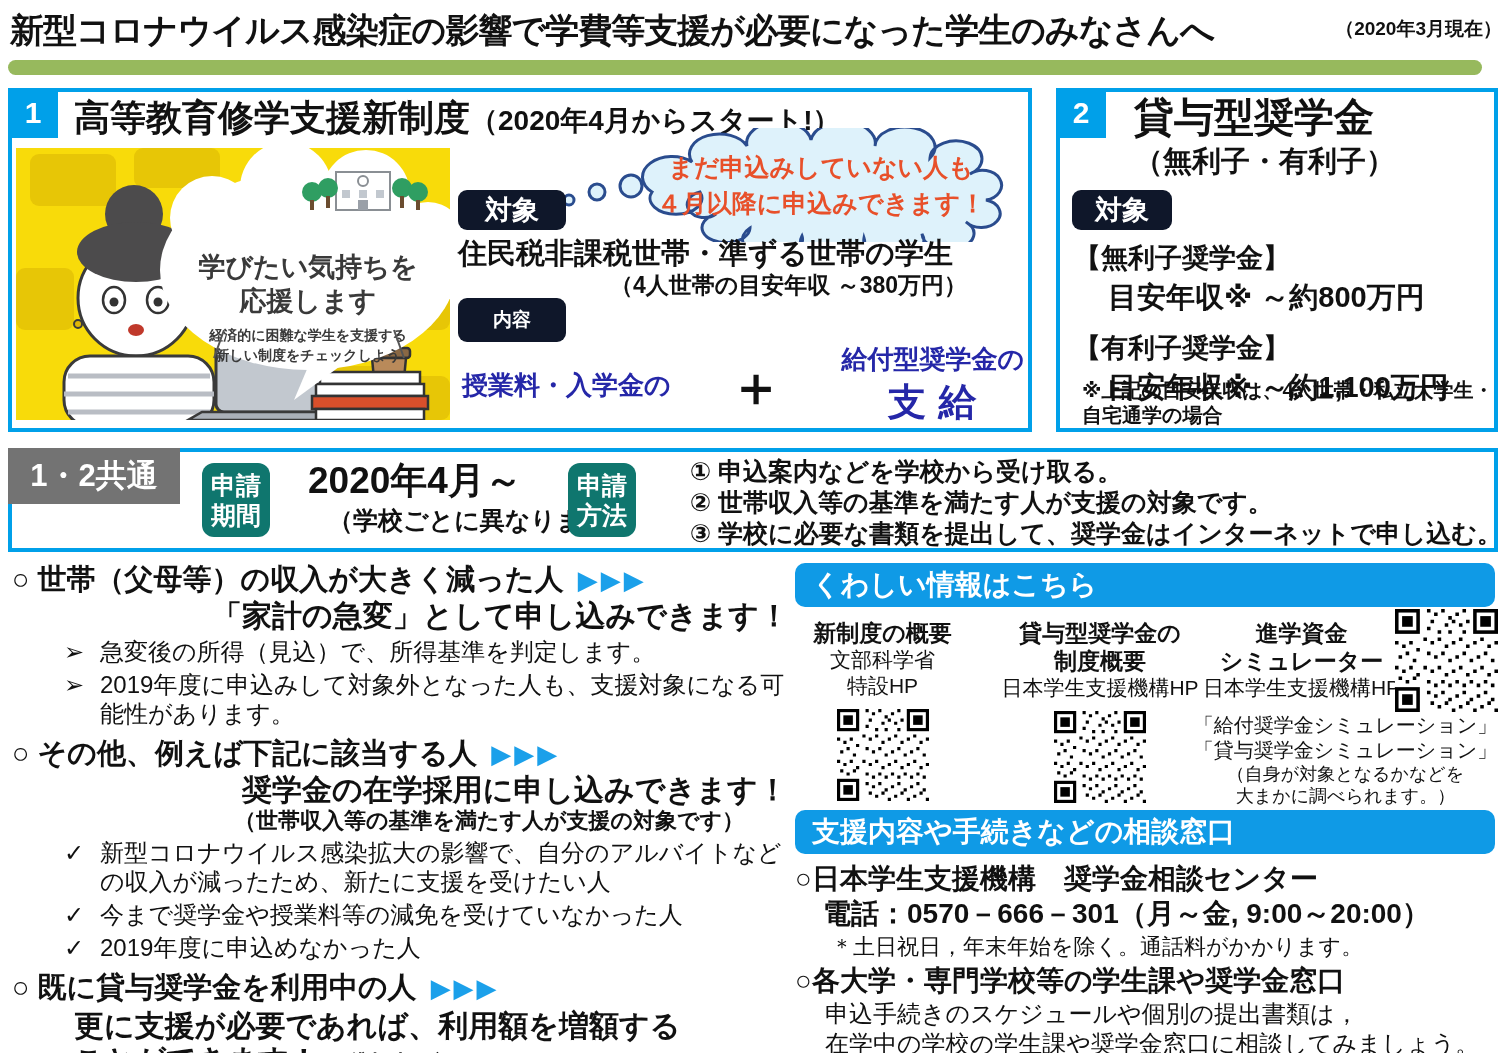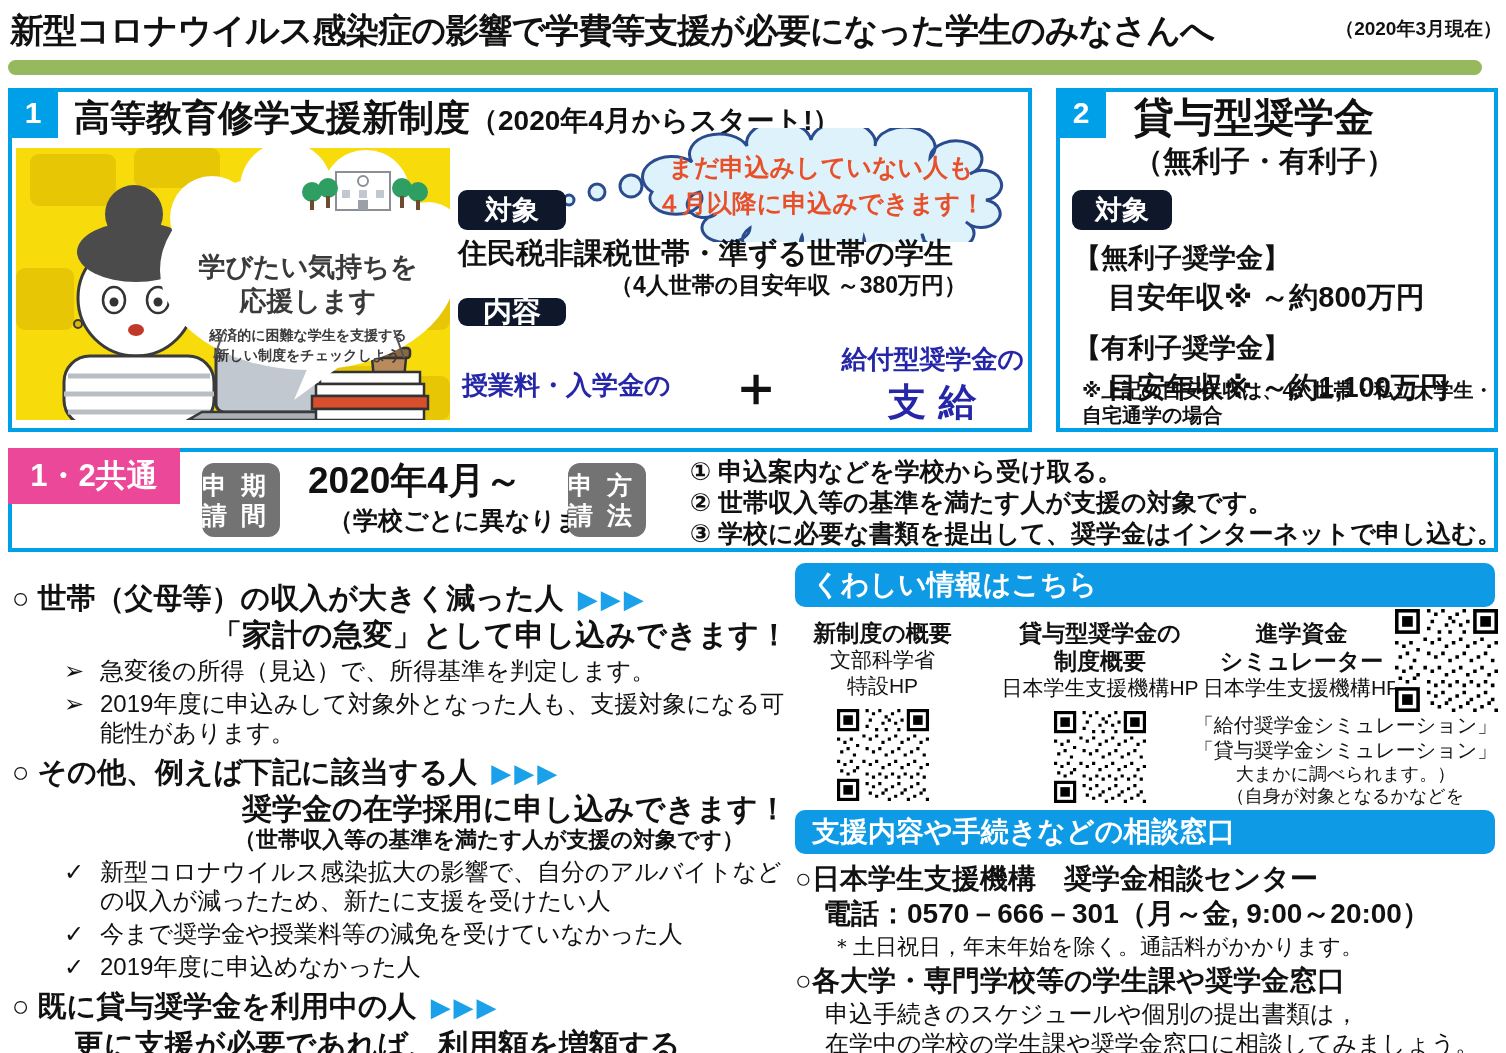--- a/index.html
+++ b/index.html
@@ -18,51 +18,51 @@
   .box3{left:8px;top:448px;width:1490px;height:104px;}
   .num{position:absolute;left:-4px;top:-4px;width:50px;height:50px;background:#00a0e9;color:#fff;
        font-size:30px;font-weight:bold;display:flex;align-items:center;justify-content:center;}
   .b1-title{position:absolute;left:62px;top:2px;font-size:36px;font-weight:900;white-space:nowrap;}
   .b1-title .note{font-size:28px;}
   .illust{position:absolute;left:4px;top:56px;width:434px;height:272px;}
   .callout{position:absolute;left:545px;top:36px;width:470px;height:114px;}
   .badge{position:absolute;background:#0f172a;color:#fff;font-weight:bold;border-radius:9px;
          display:flex;align-items:center;justify-content:center;}
   .b1-target{left:446px;top:98px;width:108px;height:40px;font-size:27px;}
-  .b1-content{left:446px;top:206px;width:108px;height:28px;font-size:29px;}
+  .b1-content{left:446px;top:206px;width:108px;height:44px;font-size:19px;}
   .b1-target-text{position:absolute;left:446px;top:142px;font-size:29px;font-weight:900;white-space:nowrap;}
   .b1-target-note{position:absolute;left:598px;top:178px;font-size:23px;font-weight:bold;white-space:nowrap;}
   .b1-benefits{position:absolute;left:450px;top:250px;width:562px;display:flex;align-items:center;
                justify-content:space-between;text-align:center;color:#2527a8;font-weight:900;}
   .ben-l1{font-size:26px;}
   .ben-l2{font-size:38px;letter-spacing:1px;}
   .plus{font-size:54px;color:#111;margin-top:4px;font-weight:900;}
 
   .b2-title{position:absolute;left:74px;top:-2px;font-size:40px;font-weight:900;white-space:nowrap;}
   .b2-sub{position:absolute;left:74px;top:50px;font-size:29px;font-weight:bold;white-space:nowrap;}
   .b2-target{left:12px;top:98px;width:100px;height:40px;font-size:27px;}
   .b2-list{position:absolute;left:14px;top:148px;}
   .b2-item-label{font-size:27px;font-weight:600;}
   .b2-item-value{font-size:29px;font-weight:900;margin:2px 0 12px 34px;white-space:nowrap;}
   .b2-note{position:absolute;left:22px;top:286px;font-size:20px;font-weight:bold;line-height:25px;}
 
-  .b3-label{position:absolute;left:-4px;top:-4px;width:172px;height:56px;background:#ec4899;color:#fff;
+  .b3-label{position:absolute;left:-4px;top:-4px;width:172px;height:56px;background:#737373;color:#fff;
             font-size:31px;font-weight:bold;display:flex;align-items:center;justify-content:center;}
-  .badge2{position:absolute;width:78px;height:74px;border-radius:12px;background:#737373;color:#fff;
-          font-size:25px;font-weight:bold;display:flex;flex-direction:row;align-items:center;
+  .badge2{position:absolute;width:68px;height:74px;border-radius:12px;background:#0f766e;color:#fff;
+          font-size:25px;font-weight:bold;display:flex;flex-direction:column;align-items:center;
           justify-content:center;line-height:30px;}
   .b3-period-badge{left:190px;top:11px;}
   .b3-method-badge{left:556px;top:11px;}
   .b3-period-val{position:absolute;left:296px;top:4px;font-size:37px;font-weight:900;white-space:nowrap;}
   .b3-period-note{position:absolute;left:316px;top:52px;font-size:25px;font-weight:bold;white-space:nowrap;}
   .b3-steps{position:absolute;left:678px;top:4px;font-size:25px;font-weight:900;line-height:31px;white-space:nowrap;}
 
   
   .left-col{position:absolute;left:12px;top:562px;width:780px;}
-  .lh{font-size:29px;font-weight:900;white-space:nowrap;line-height:34px;margin-top:19px;}
+  .lh{font-size:29px;font-weight:900;white-space:nowrap;line-height:34px;}
   .arrows{color:#1ba0ea;letter-spacing:3px;margin-left:14px;font-size:26px;}
   .g1-sub{margin:2px 0 0 200px;font-size:30px;font-weight:900;line-height:34px;white-space:nowrap;}
   .g2-sub{margin:2px 0 0 230px;font-size:30px;font-weight:900;line-height:34px;white-space:nowrap;}
   .g2-note{margin:0 0 0 222px;font-size:22px;font-weight:bold;line-height:27px;white-space:nowrap;}
   .brow{display:flex;margin:4px 0 0 52px;font-size:24px;line-height:29px;}
   .bm{width:36px;flex:none;}
   .bt{flex:1;}
   .gap1{margin-top:8px;}
   .g3-sub{margin:4px 0 0 62px;font-size:30px;font-weight:900;line-height:34px;white-space:nowrap;}
   .g3-note{font-size:21px;font-weight:bold;}
@@ -343,22 +343,22 @@
       <div class="t">進学資金</div>
       <div class="t">シミュレーター</div>
       <div class="s">日本学生支援機構HP</div>
     </div>
     <svg class="qr3">
         <use href="#qr-sym"></use>
       </svg>
     <div class="ic3notes">
       <div>「給付奨学金シミュレーション」</div>
       <div>「貸与奨学金シミュレーション」</div>
+      <div class="small">（自身が対象となるかなどを</div>
       <div class="small">大まかに調べられます。）</div>
-      <div class="small">（自身が対象となるかなどを</div>
     </div>
 
     <div class="banner banner2">支援内容や手続きなどの相談窓口</div>
     <div class="c1t">○日本学生支援機構　奨学金相談センター</div>
     <div class="c1p">電話：0570－666－301（月～金, 9:00～20:00）</div>
     <div class="c1n">＊土日祝日，年末年始を除く。通話料がかかります。</div>
     <div class="c2t">○各大学・専門学校等の学生課や奨学金窓口</div>
     <div class="c2l1">申込手続きのスケジュールや個別の提出書類は，</div>
     <div class="c2l2">在学中の学校の学生課や奨学金窓口に相談してみましょう。</div>
   </div>

